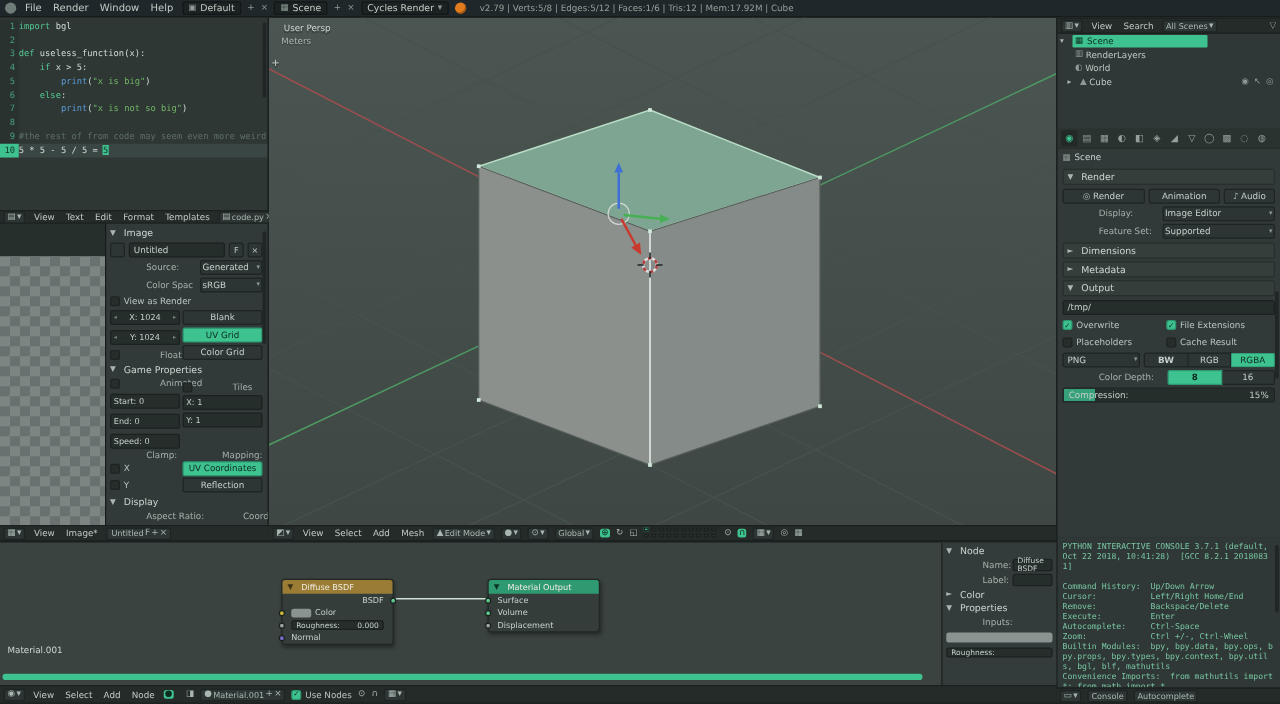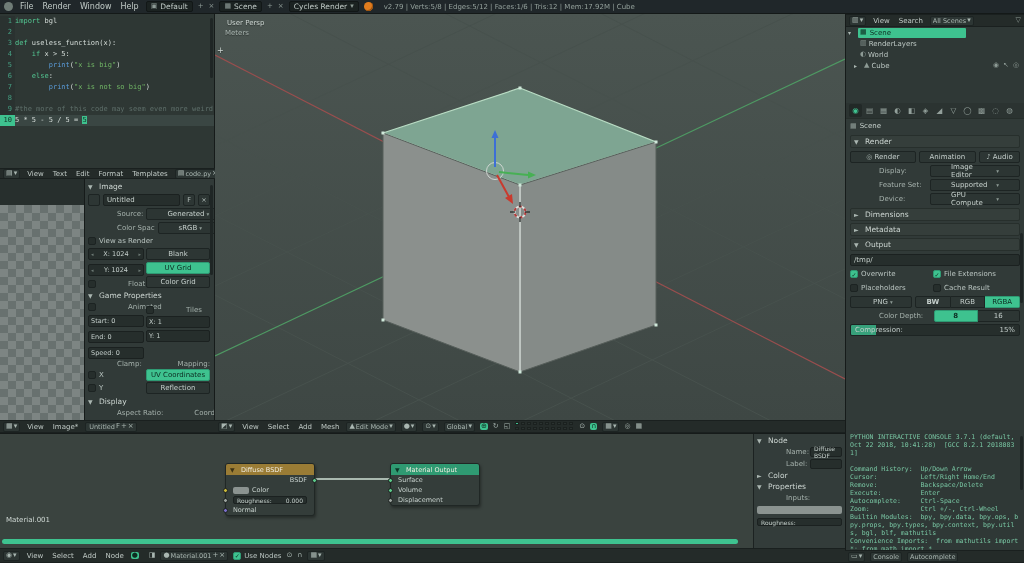--- a/index.html
+++ b/index.html
@@ -10,21 +10,21 @@
 
   
   .mi { color:#c0cac6; font-size:8px; padding:0 2px; cursor:default; }
   .ic { display:inline-flex; align-items:center; justify-content:center; font-size:7px; color:#a9b6b1; line-height:1; }
   .dim { color:#8d9a95; }
   .tri { font-size:6px; color:#aab6b1; width:8px; }
   .lbl { color:#a5b1ac; font-size:7px; white-space:nowrap;margin-left:29px; }
   .btn { background:#2d3634; border:1px solid #1d2423; border-radius:2px; height:12px; display:flex; align-items:center; justify-content:center; padding:0 3px; color:#c4cecb; font-size:7px; white-space:nowrap; }
   .btn.teal { background:#3ec28f; border-color:#2e9a73; color:#0d2c21; }
   .field { background:#262e2c; border:1px solid #1b2120; border-radius:2px; height:12px; display:flex; align-items:center; padding:0 3px; font-size:7px; }
-  .dd { background:#2c3533; border:1px solid #1d2423; border-radius:2px; height:12px; display:flex; align-items:center; padding:0 20px; gap:2px; font-size:7px; }
+  .dd { background:#2c3533; border:1px solid #1d2423; border-radius:2px; height:12px; display:flex; align-items:center; padding:0 1px; gap:2px; font-size:7px;text-align:right; }
   .ddar { margin-left:auto; font-size:5.5px; color:#8d9a95; }
   .flex1 { flex:1; }
   .cb { width:8px; height:8px; border:1px solid #1c2322; background:#262e2c; border-radius:2px; display:inline-flex; align-items:center; justify-content:center; font-size:6px; color:#0d2c21; flex:none; }
   .cb.on { background:#3ec28f; border-color:#2e9a73; }
   .cbrow { display:flex; align-items:center; gap:3px; font-size:7px; color:#b9c4c0; }
   .ph { display:flex; align-items:center; gap:3px; height:13px; font-size:7.5px; color:#ccd5d1; }
   .prow { display:flex; align-items:center; gap:3px; height:14px; }
   .cols { display:flex; gap:2px; align-items:center; margin:1px 0; }
   .c1 { width:56px; flex:none; display:flex; flex-direction:column; gap:4px; }
   .c2 { flex:1; display:flex; flex-direction:column; gap:2px; }
@@ -181,21 +181,21 @@
         <div class="cl">
           <span class="ln">7</span>
           <span class="ct"><span class="pl">        </span><span class="fn">print</span><span class="pl">(</span><span class="str">"x is not so big"</span><span class="pl">)</span></span>
         </div>
         <div class="cl">
           <span class="ln">8</span>
           <span class="ct"></span>
         </div>
         <div class="cl">
           <span class="ln">9</span>
-          <span class="ct"><span class="com">#the more of this code may seem even more weird</span></span>
+          <span class="ct"><span class="com">#the rest of from code may seem even more weird</span></span>
         </div>
         <div class="cl act">
           <span class="ln">10</span>
           <span class="ct"><span class="pl">5 * 5 - 5 / 5 = </span><span class="selseg">5</span></span>
         </div>
       </div>
     <div class="vsb" style="top:4px; height:60px;"></div>
   </div>
   <div class="region ehdr teheader">
     <span class="edbtn">
@@ -566,27 +566,20 @@
         <span class="ddar">▾</span>
       </span>
     </div>
     <div class="prow">
       <span class="lbl" style="width:48px">Feature Set:</span>
       <span class="dd flex1">
         <span>Supported</span>
         <span class="ddar">▾</span>
       </span>
     </div>
-    <div class="prow">
-      <span class="lbl" style="width:48px">Device:</span>
-      <span class="dd flex1">
-        <span>GPU Compute</span>
-        <span class="ddar">▾</span>
-      </span>
-    </div>
     <div class="phdr">
       <span class="tri">►</span>
       <span>Dimensions</span>
     </div>
     <div class="phdr">
       <span class="tri">►</span>
       <span>Metadata</span>
     </div>
     <div class="phdr">
       <span class="tri">▼</span>

